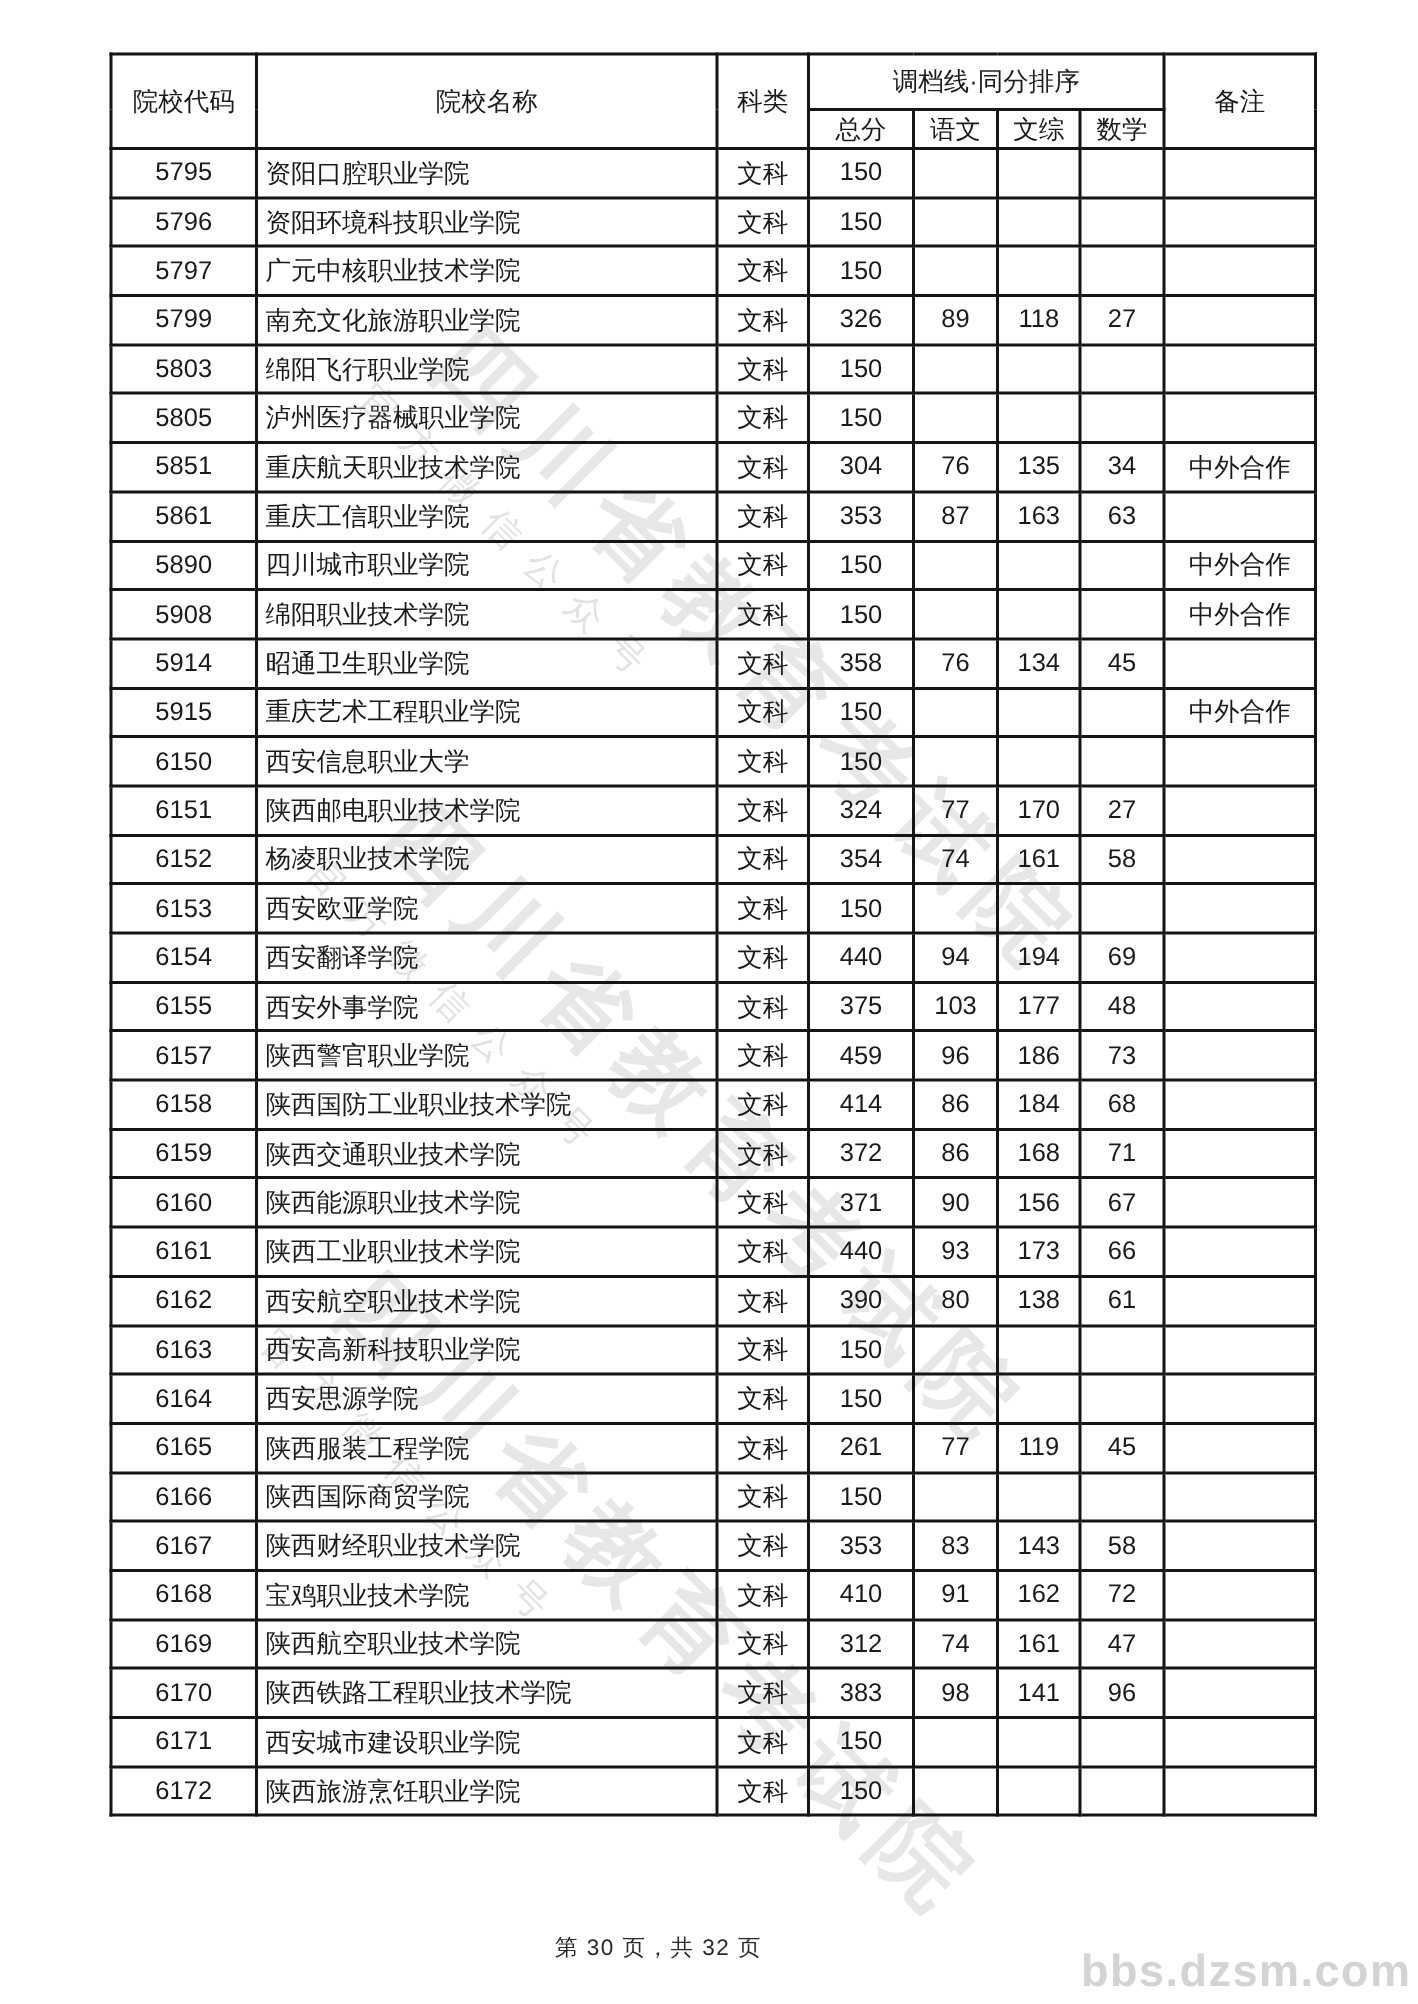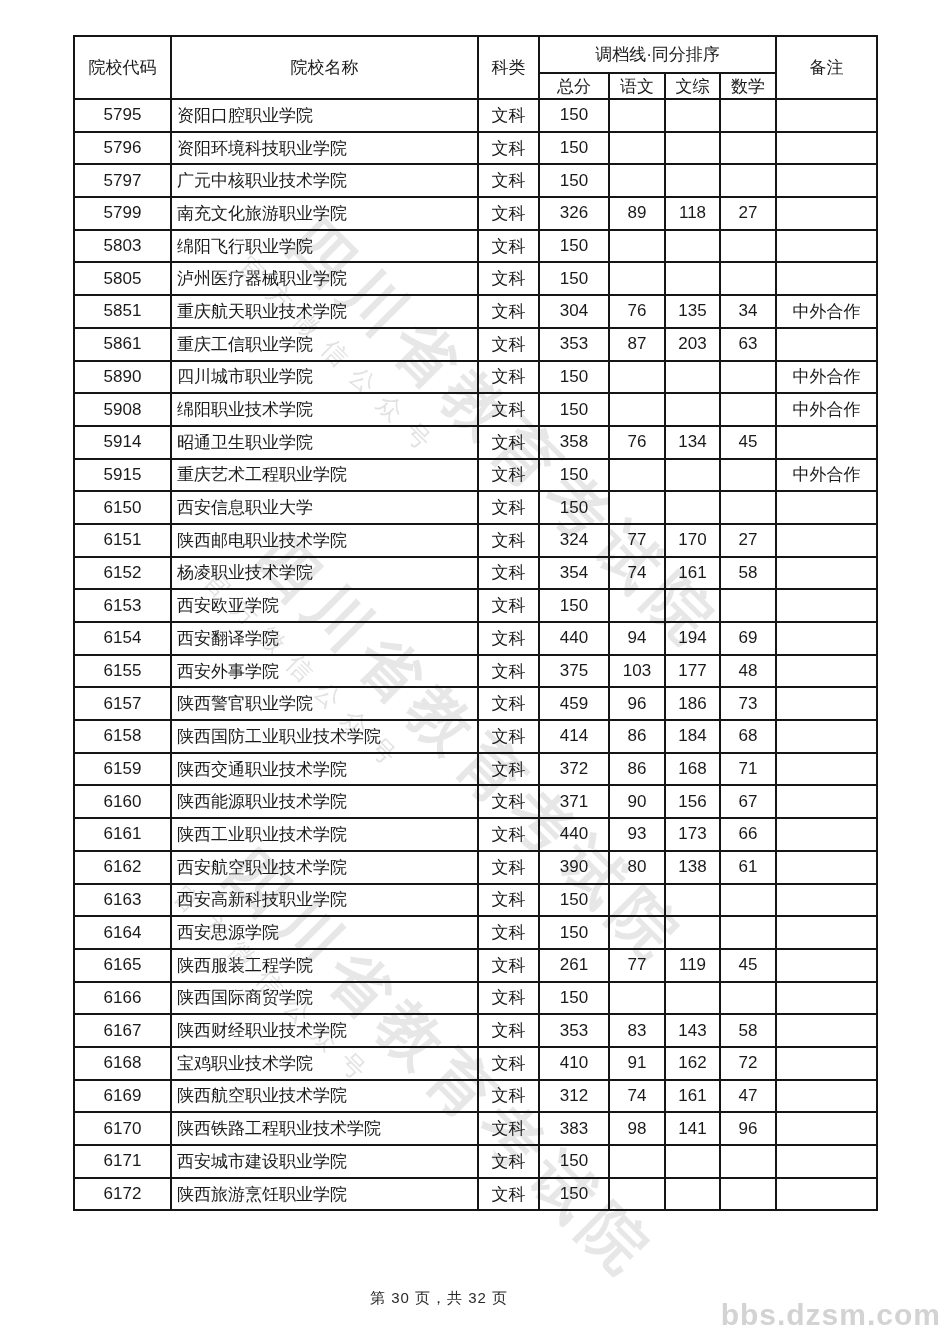--- a/index.html
+++ b/index.html
@@ -174,21 +174,21 @@
           <td>135</td>
           <td>34</td>
           <td>中外合作</td>
         </tr>
         <tr>
           <td>5861</td>
           <td class="name">重庆工信职业学院</td>
           <td>文科</td>
           <td>353</td>
           <td>87</td>
-          <td>203</td>
+          <td>163</td>
           <td>63</td>
           <td></td>
         </tr>
         <tr>
           <td>5890</td>
           <td class="name">四川城市职业学院</td>
           <td>文科</td>
           <td>150</td>
           <td></td>
           <td></td>

